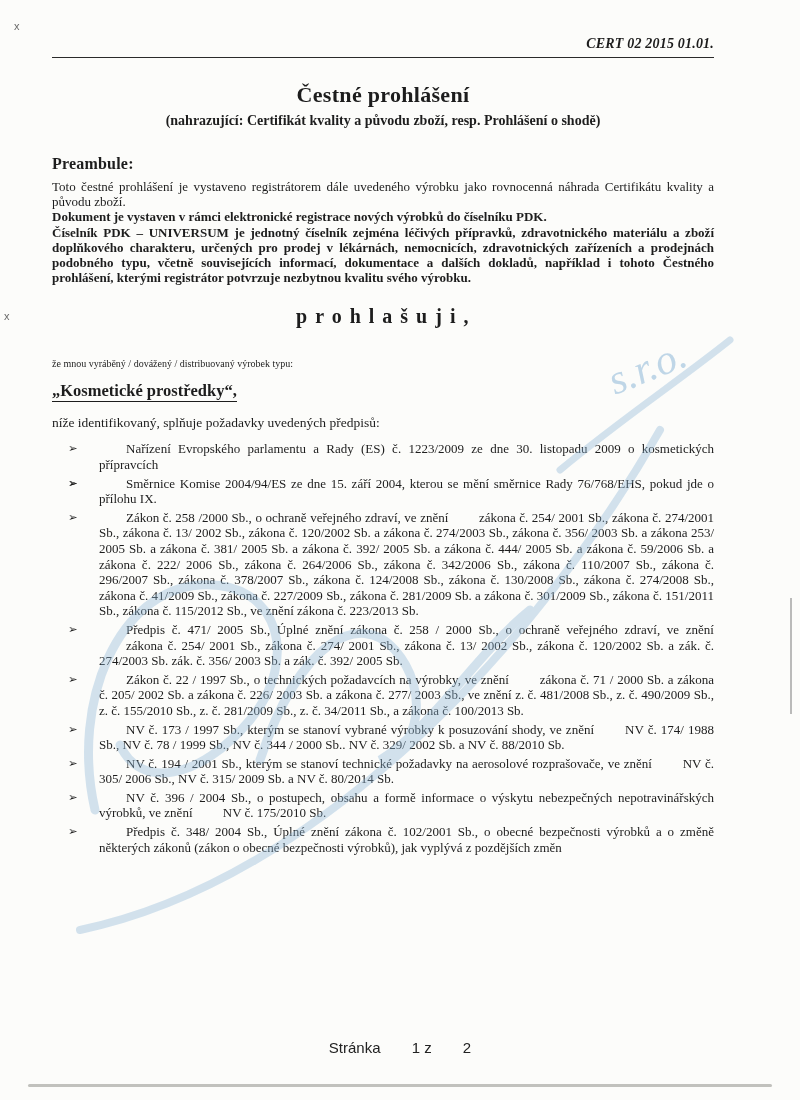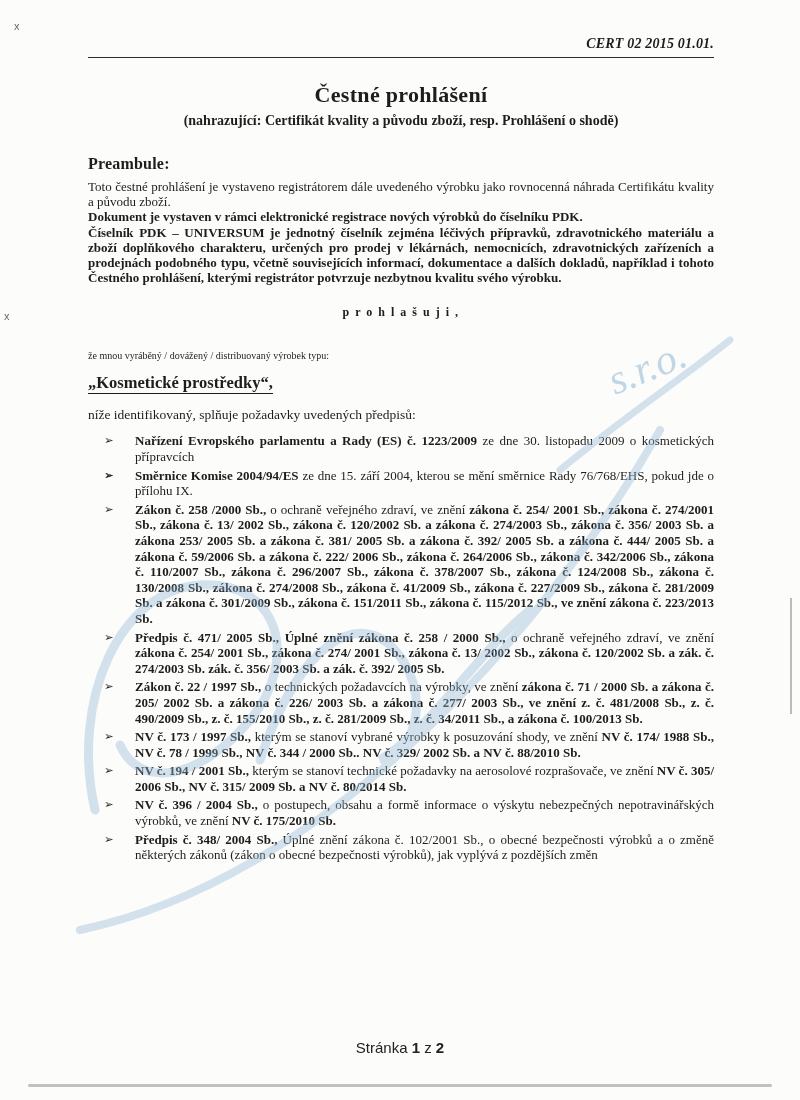--- a/index.html
+++ b/index.html
@@ -7,21 +7,21 @@
   body { background: #d8d8d4; font-family: "Liberation Serif", "DejaVu Serif", serif; }
 
   .page {
     position: relative;
     width: 800px; height: 1100px;
     background: #fcfcfa;
     color: #1d1d1d;
     overflow: hidden;
   }
 
-  .content { position: relative; z-index: 2; padding: 36px 86px 0 88px; }
+  .content { position: relative; z-index: 2; padding: 36px 86px 0 52px; }
 
   .doc-code {
     text-align: right;
     font-style: italic;
     font-weight: bold;
     font-size: 14px;
     letter-spacing: .2px;
   }
   .header-rule { border: none; border-top: 1.6px solid #2a2a2a; margin-top: 5px; }
 
@@ -33,41 +33,41 @@
     letter-spacing: .3px;
   }
   .subtitle { text-align: center; font-weight: bold; font-size: 14px; margin-top: 5px; }
 
   .preamble-heading { font-weight: bold; font-size: 16px; margin-top: 26px; letter-spacing: .2px; }
   .preamble { margin-top: 6px; }
   .preamble p { font-size: 13px; line-height: 15.2px; text-align: justify; }
   .preamble p.bold { font-weight: bold; }
 
   .intro { margin-top: 16px; font-size: 13.5px; text-indent: 40px; }
-  .verb { margin-top: 20px; text-align: center; font-weight: bold; font-size: 12px; letter-spacing: 1.5px; }
+  .verb { margin-top: 20px; text-align: center; font-weight: bold; font-size: 20px; letter-spacing: 1.5px; }
   .product-lead { margin-top: 30px; font-size: 10px; }
   .product-type { margin-top: 12px; text-align: left; font-weight: bold; font-size: 16.5px; }
   .product-type .underline { border-bottom: 1.8px solid #1d1d1d; padding-bottom: 1px; }
   .compliance-lead { margin-top: 14px; font-size: 13.5px; }
 
   .reg-list { list-style: none; margin-top: 10px; }
   .reg-list li {
     position: relative;
     padding-left: 47px;
     font-size: 13px;
     line-height: 15.6px;
     text-align: justify;
     margin-bottom: 3px;
   }
   .reg-list .bullet {
     position: absolute; left: 16px; top: 0;
     font-family: "DejaVu Sans", sans-serif;
     font-size: 11.5px;
   }
-  .seg-b { font-weight: bold; }
+  .seg-b { font-weight: normal; margin-left: 27px; }
 
   .footer {
     position: absolute; left: 0; right: 0; bottom: 44px;
     text-align: center; z-index: 2;
     font-family: "Liberation Sans", "DejaVu Sans", sans-serif;
     font-size: 15px; color: #222;
   }
 
   .watermark { position: absolute; inset: 0; z-index: 3; pointer-events: none; }
   .watermark text {

